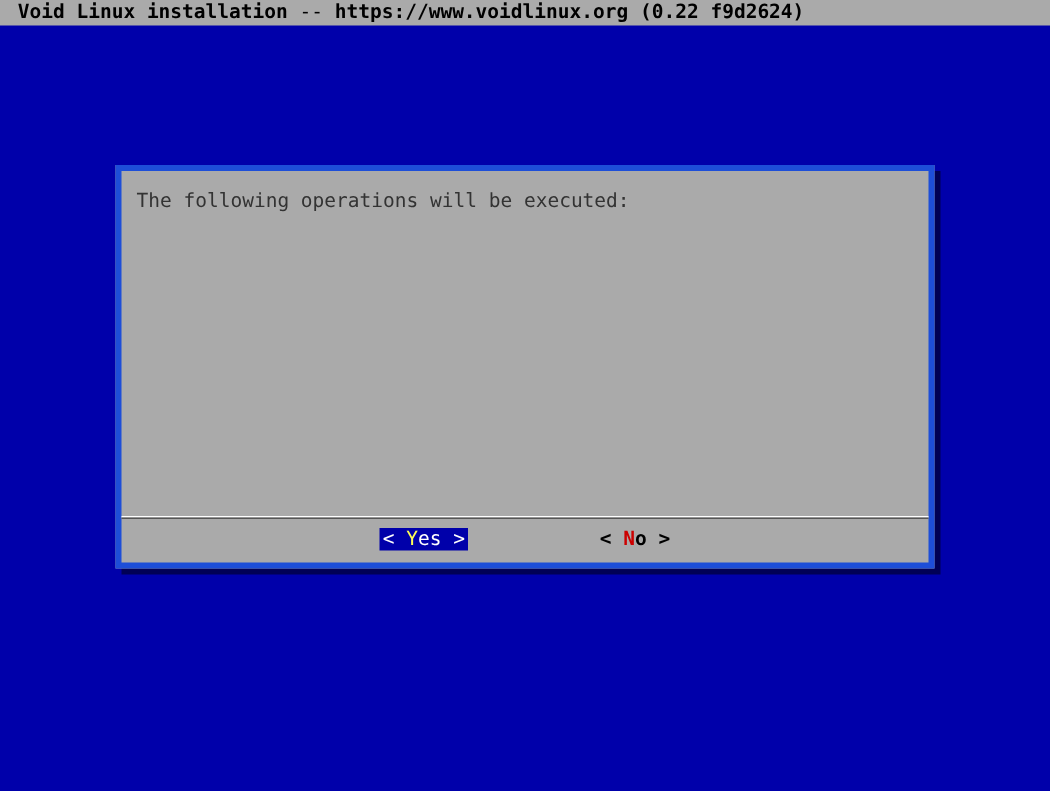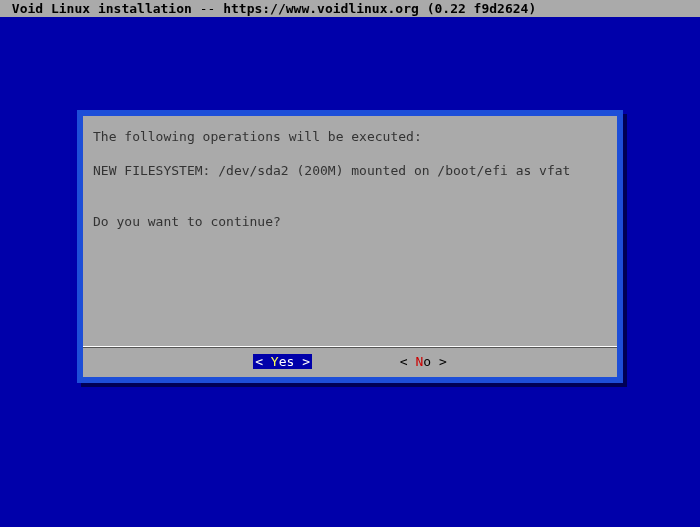--- a/index.html
+++ b/index.html
@@ -23,21 +23,21 @@
   }
   .title-bar strong {
     font-weight: bold;
   }
   .dialog {
     position: absolute;
     left: 77px;
     top: 110px;
     width: 546px;
     background: #aaaaaa;
-    border: 6px solid #1d4ed8;
+    border: 4px solid #1d4ed8;
     box-shadow: 4px 4px 0 rgba(0,0,0,0.5);
   }
   .dialog-body {
     padding: 12px 10px 8px 10px;
     color: #333333;
     font-family: monospace;
     font-size: 13px;
     line-height: 17px;
     min-height: 230px;
   }
@@ -65,36 +65,35 @@
     text-align: right;
   }
   .btn-yes {
     background: #0000aa;
     color: #ffffff;
     padding: 0 2px;
   }
   .btn-yes .hotkey { color: #ffff55; }
   .btn-no {
     color: #000000;
+    font-weight: bold;
   }
   .btn-no .hotkey { color: #cc0000; }
   .bracket { color: inherit; }
 </style>
 </head>
 <body>
 
 <div class="title-bar"> <strong><span>Void Linux installation</span></strong><span> -- </span><strong><span>https://www.voidlinux.org</span> <span>(0.22 f9d2624)</span></strong></div>
 
 <div class="dialog">
   <div class="dialog-body">
     <div class="line">The following operations will be executed:</div>
     <div class="line">&nbsp;</div>
-    <div class="line">NEW FILESYSTEM: /dev/sda2 (200M) mounted on /boot/efi as vfat</div>
     <div class="line">&nbsp;</div>
     <div class="line">&nbsp;</div>
-    <div class="line">Do you want to continue?</div>
   </div>
   <div class="separator"></div>
   <div class="button-row">
     <span class="btn btn-yes"><span class="bracket">&lt; </span><span class="hotkey">Y</span>es<span class="bracket"> &gt;</span></span>
     <span class="btn btn-no"><span class="bracket">&lt;  </span><span class="hotkey">N</span>o  <span class="bracket">&gt;</span></span>
   </div>
 </div>
 
 </body></html>

